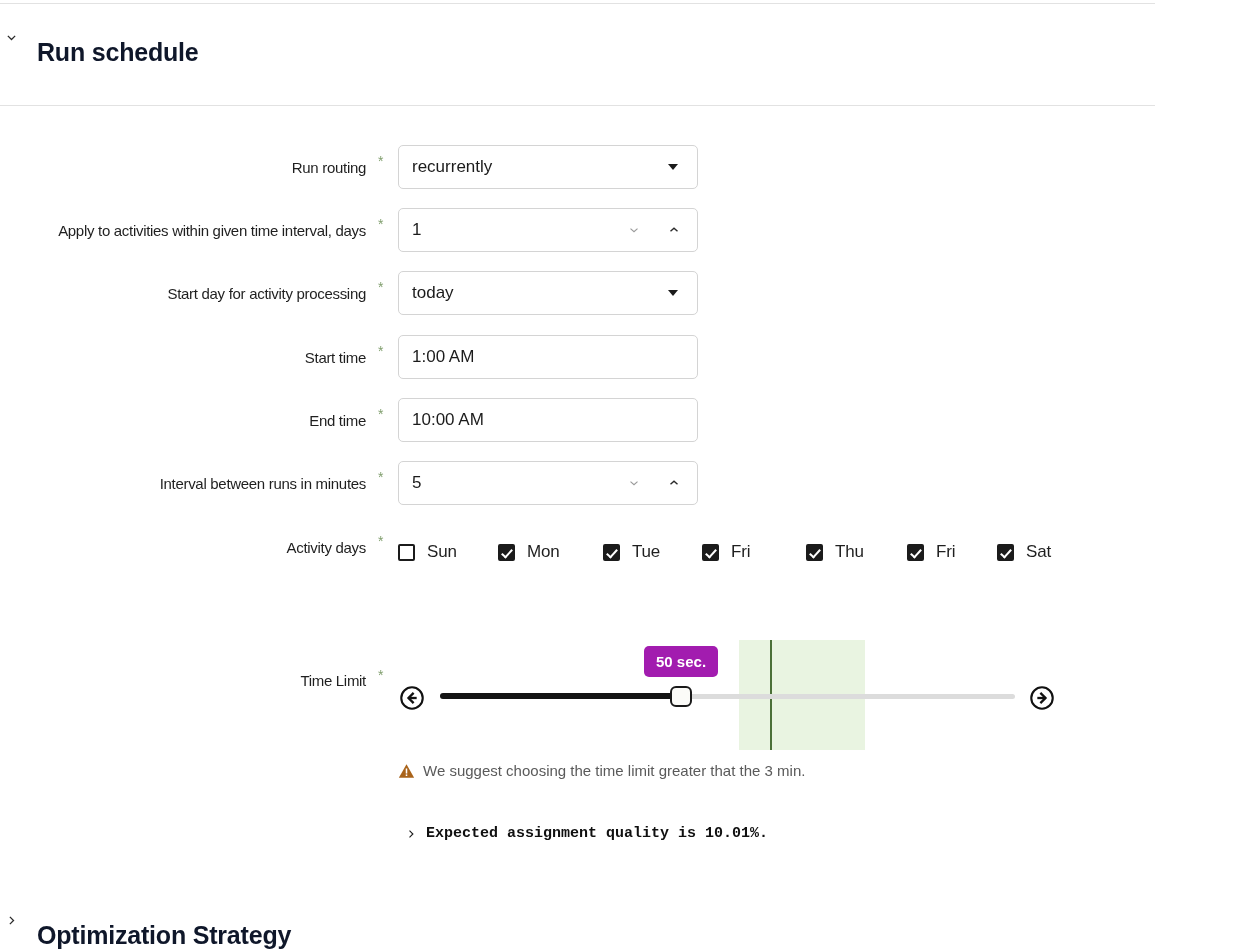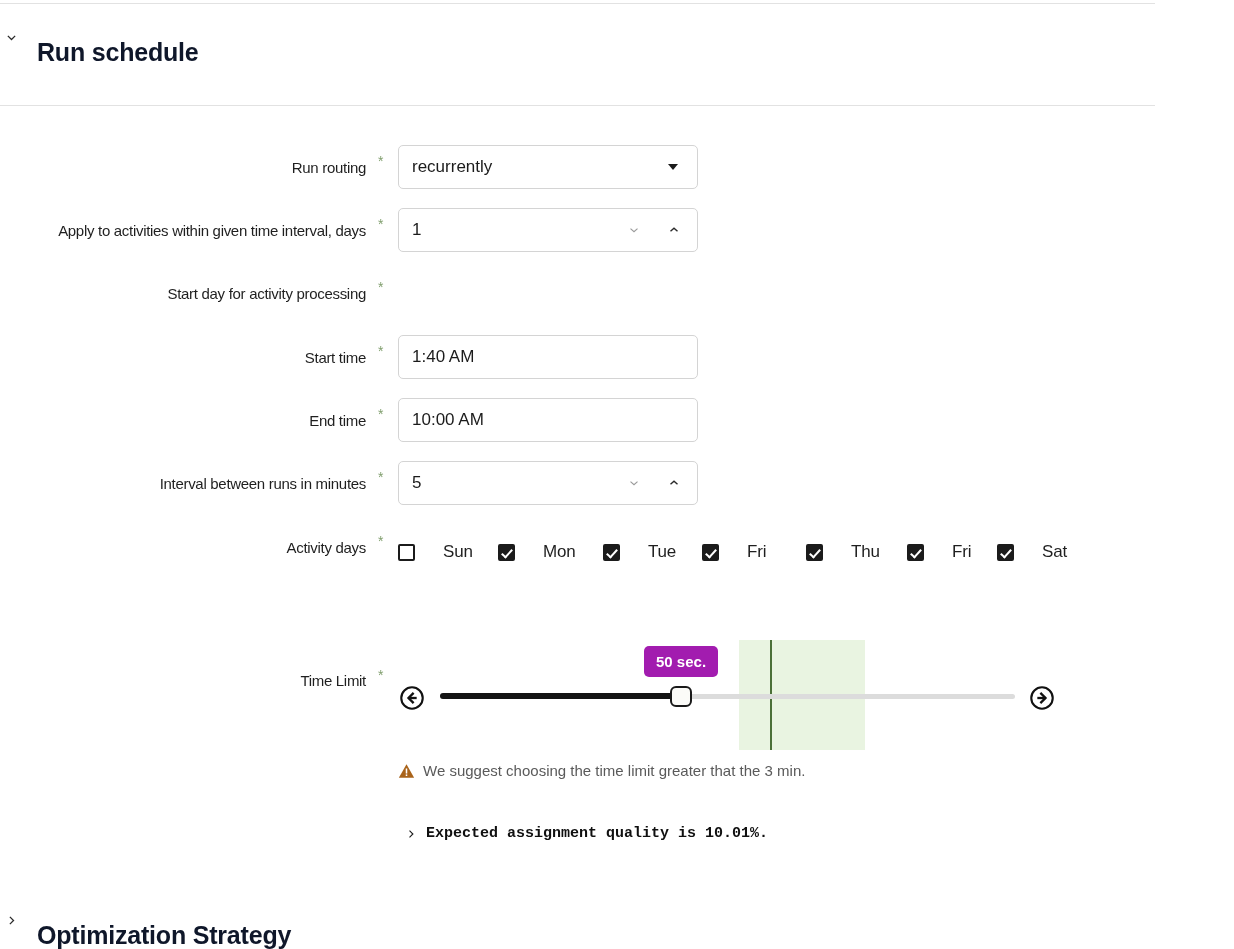--- a/index.html
+++ b/index.html
@@ -101,21 +101,21 @@
   .spin svg { display: block; }
   .spin-down { color: #9a9a9a; margin-right: 18px; }
   .spin-up { color: #2a2a2a; margin-right: 2px; }
 
   
   #activity-days-row { position: absolute; left: 0; top: 525px; width: 1155px; height: 55px; }
   .day-group {
     position: absolute;
     display: flex;
     align-items: center;
-    gap: 28px;
+    gap: 12px;
   }
   .checkbox {
     width: 17px; height: 17px;
     border: 2px solid #1b1b1b;
     border-radius: 2px;
     background: #ffffff;
     cursor: pointer;
     position: relative;
     flex: none;
   }
@@ -283,27 +283,31 @@
       <svg width="14" height="14" viewBox="0 0 16 16" fill="none" stroke="currentColor" stroke-width="1.6">
         <path d="M4 9.5 L8 6 L12 9.5"></path>
       </svg>
     </span>
   </div>
 </div>
 
 <div class="form-row" style="top:271px">
   <div class="field-label" style="top:13px">Start day for activity processing</div>
   <div class="req-asterisk" style="top:9px">*</div>
+  <div class="control">
+    <span class="value">today</span>
+    <span class="caret-down"></span>
+  </div>
 </div>
 
 <div class="form-row" style="top:335px">
   <div class="field-label" style="top:13px">Start time</div>
   <div class="req-asterisk" style="top:9px">*</div>
   <div class="control">
-    <span class="value">1:40 AM</span>
+    <span class="value">1:00 AM</span>
   </div>
 </div>
 
 <div class="form-row" style="top:398px">
   <div class="field-label" style="top:13px">End time</div>
   <div class="req-asterisk" style="top:9px">*</div>
   <div class="control">
     <span class="value">10:00 AM</span>
   </div>
 </div>

